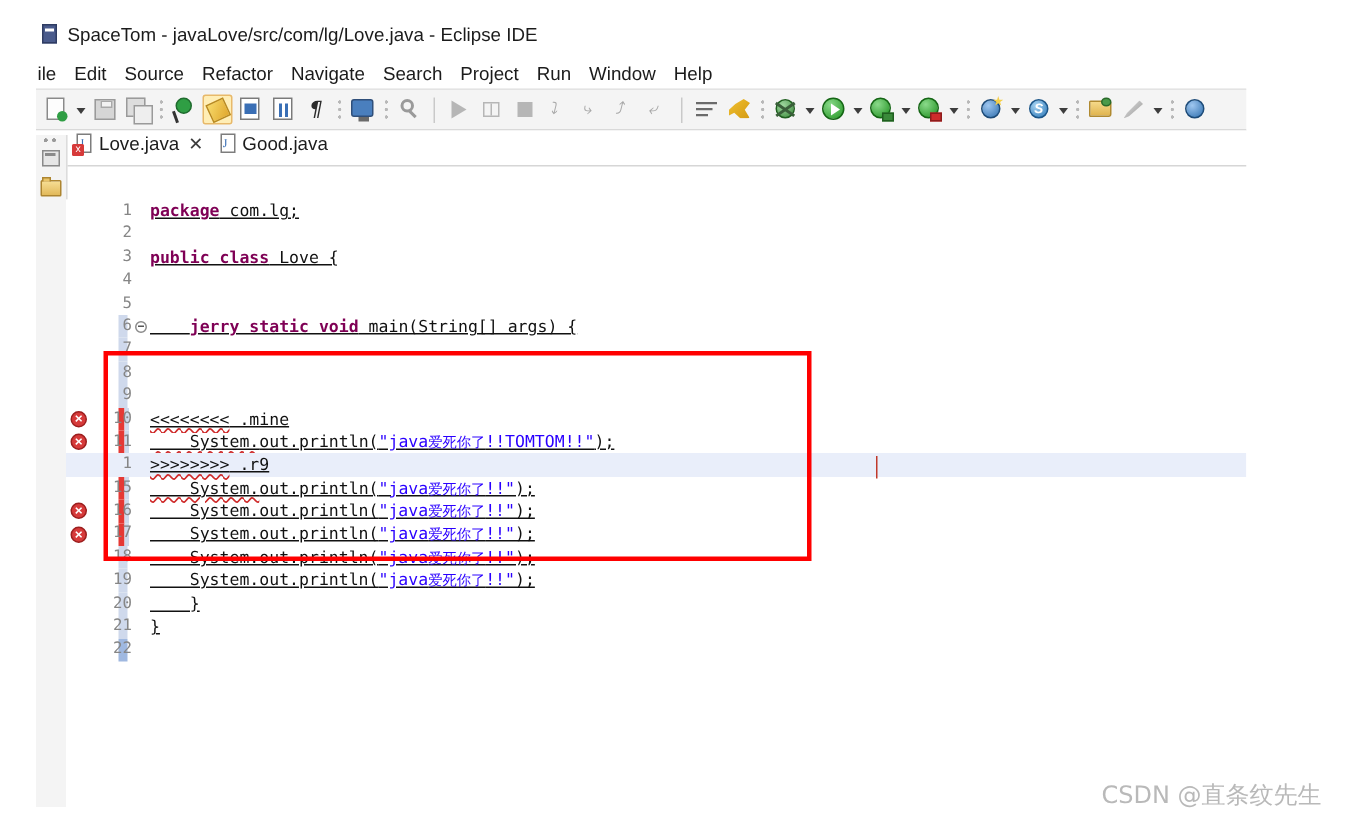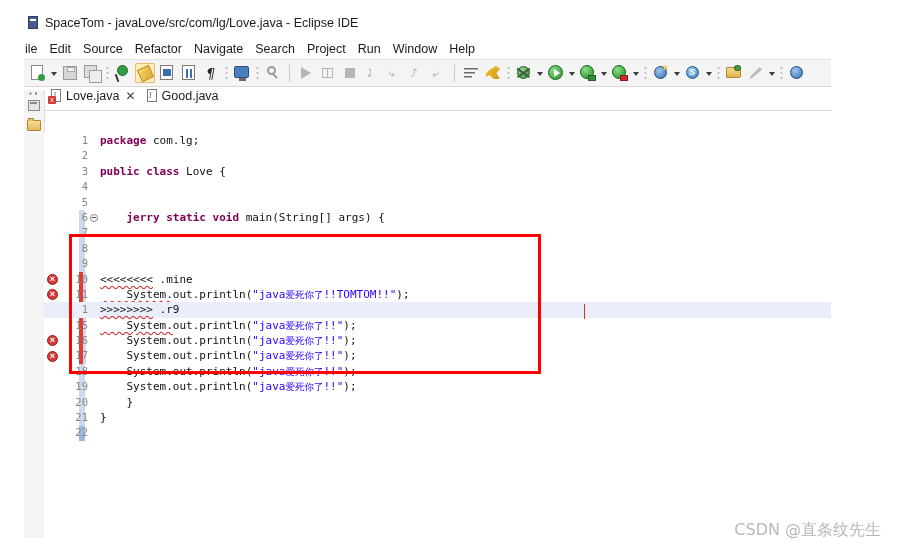--- a/index.html
+++ b/index.html
@@ -582,20 +582,21 @@
     position: absolute;
     left: 1px; top: 2.5px;
     width: 4px; height: 1px;
     background: #555;
   }
   .code {
     position: absolute;
     left: 56px; top: 0;
     line-height: 15.4px;
     color: #111111;
+    text-decoration: underline;
   }
   .kw { color: #7f0055; font-weight: bold; }
   .str { color: #2a00ff; }
   .cjk { font-family: "DejaVu Sans", sans-serif; font-size: 9.5px; color: #2a00ff; }
   .conflict {
     color: #111111;
     text-decoration: underline;
     text-decoration-style: wavy;
     text-decoration-color: #cf2b2b;
     text-underline-offset: 2px;

